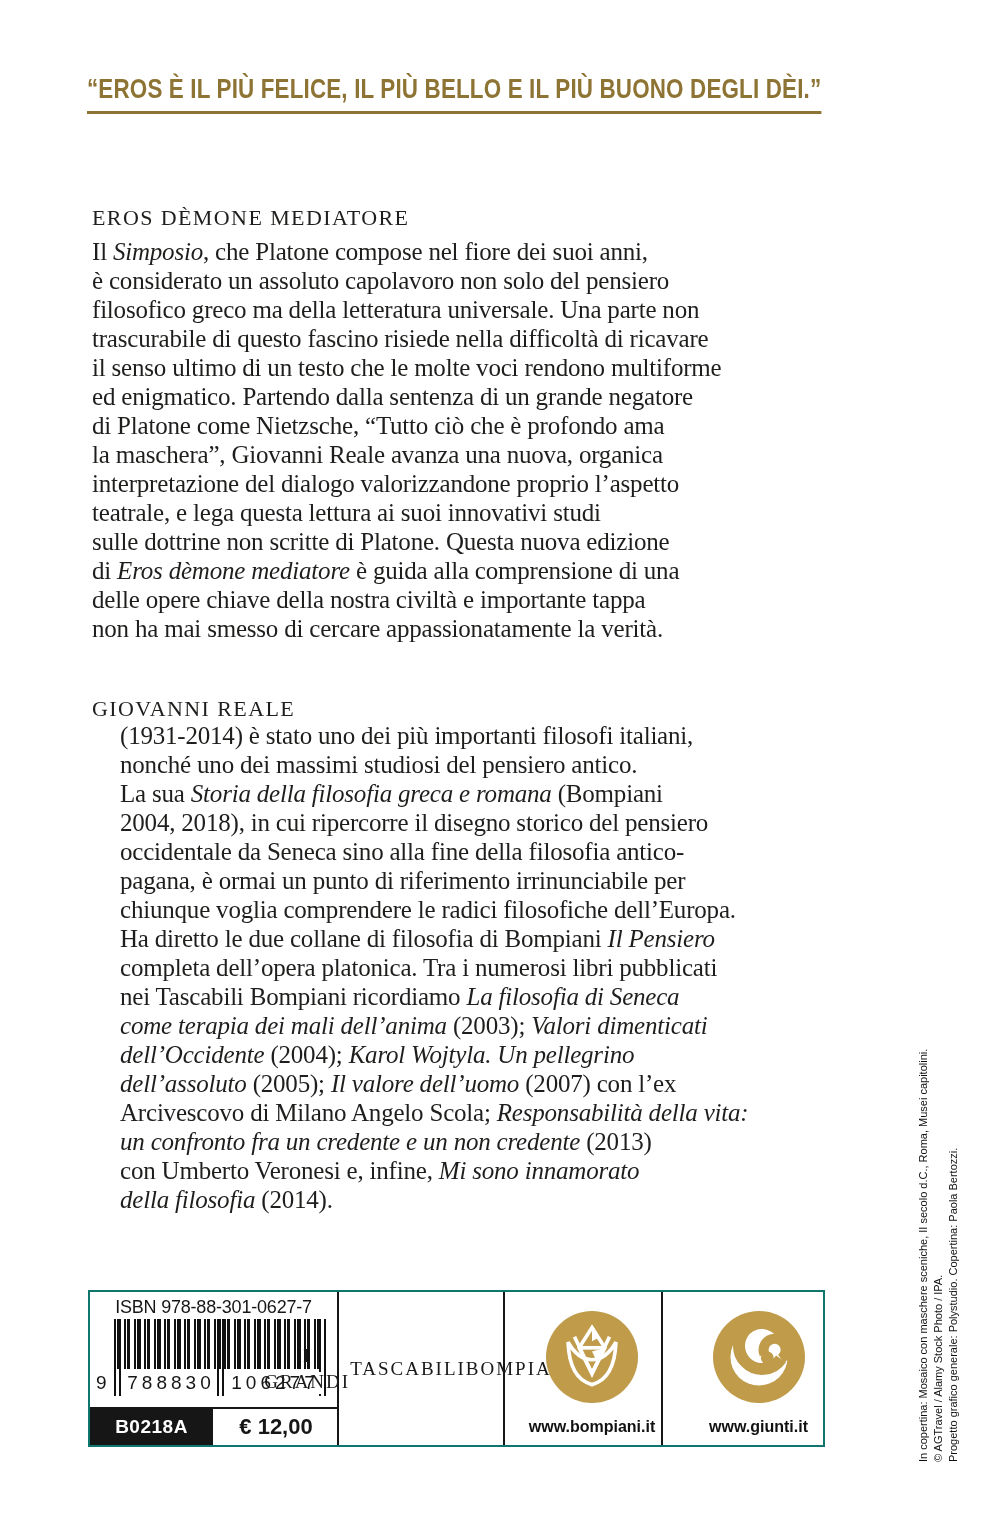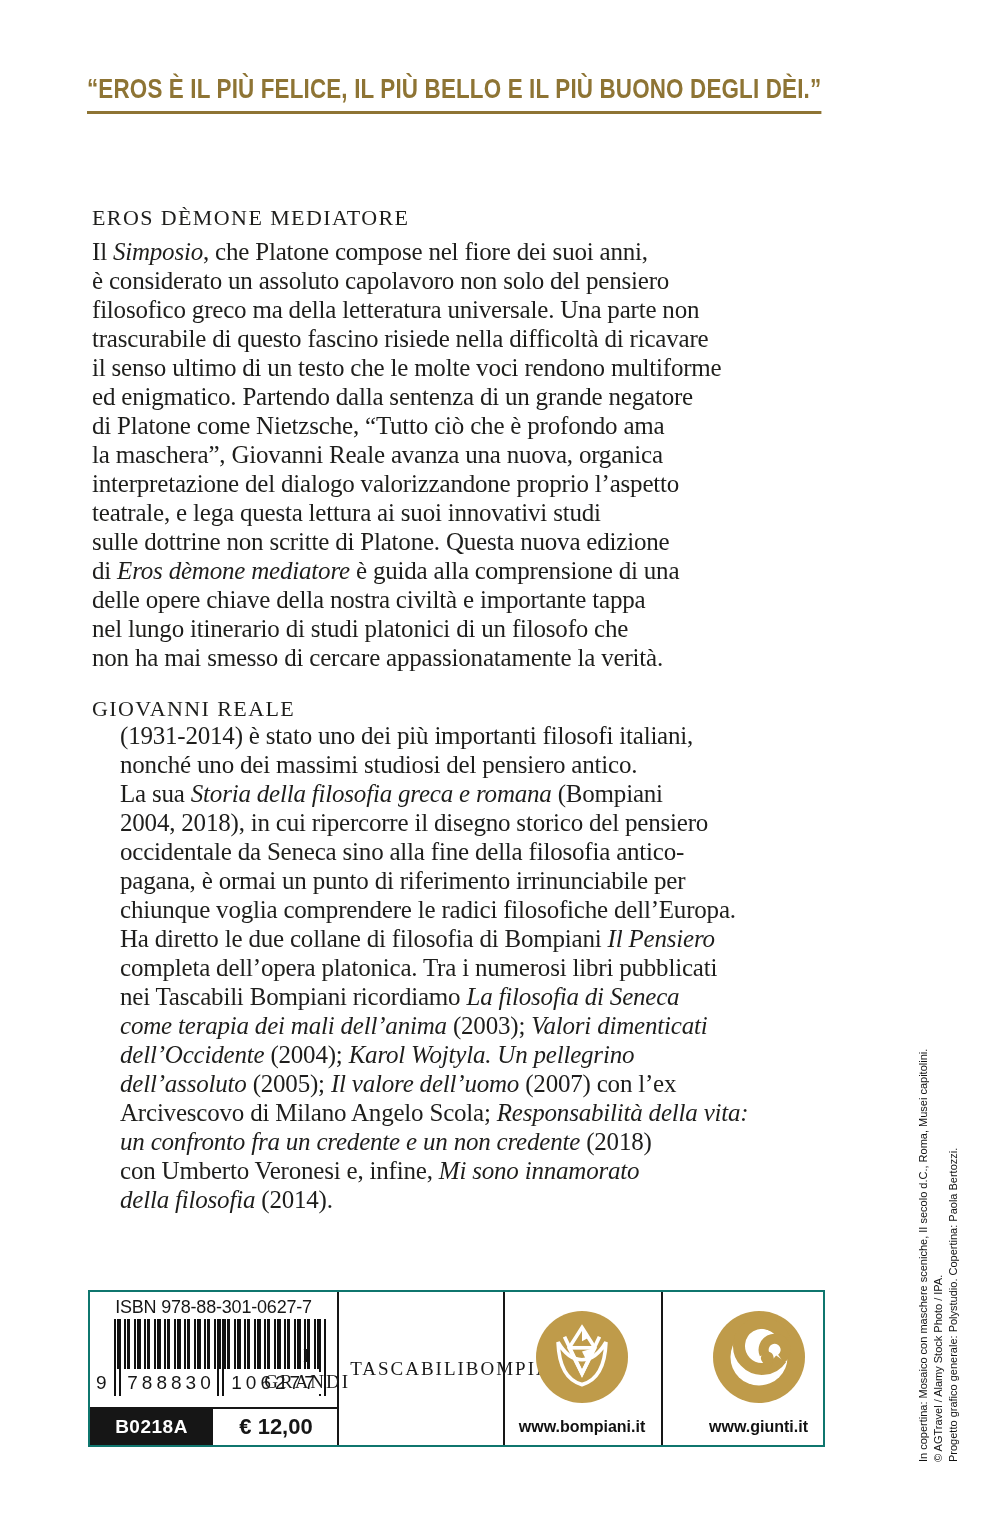--- a/index.html
+++ b/index.html
@@ -73,21 +73,21 @@
   }
 
   .collection {
     position:absolute; left:247px; top:0; width:166px; height:153px;
     display:flex; align-items:center; justify-content:center;
     font-family:"Liberation Serif", serif; font-size:19px; line-height:26px;
     letter-spacing:2px; color:#191919; text-align:center;
   }
 
   .logo-cell { position:absolute; top:0; height:153px; }
-  .cell-bompiani { left:413px; width:158px; }
+  .cell-bompiani { left:413px; width:158px;padding-left:20px; }
   .cell-giunti   { left:571px; width:195px; }
   .logo-cell svg { position:absolute; left:50%; top:19px; margin-left:-46px; }
   .logo-url {
     position:absolute; left:0; top:126px; width:100%; text-align:center;
     font-weight:bold; font-size:16px; color:#111;
   }
 
   
   .credits {
     position:absolute; left:916px; top:1462px; width:434px;
@@ -111,41 +111,40 @@
       <div class="bline"><span>trascurabile di questo fascino risiede nella difficoltà di ricavare</span></div>
       <div class="bline"><span>il senso ultimo di un testo che le molte voci rendono multiforme</span></div>
       <div class="bline"><span>ed enigmatico. Partendo dalla sentenza di un grande negatore</span></div>
       <div class="bline"><span>di Platone come Nietzsche, “Tutto ciò che è profondo ama</span></div>
       <div class="bline"><span>la maschera”, Giovanni Reale avanza una nuova, organica</span></div>
       <div class="bline"><span>interpretazione del dialogo valorizzandone proprio l’aspetto</span></div>
       <div class="bline"><span>teatrale, e lega questa lettura ai suoi innovativi studi</span></div>
       <div class="bline"><span>sulle dottrine non scritte di Platone. Questa nuova edizione</span></div>
       <div class="bline"><span>di </span><span class="it">Eros dèmone mediatore</span><span> è guida alla comprensione di una</span></div>
       <div class="bline"><span>delle opere chiave della nostra civiltà e importante tappa</span></div>
-      <div class="bline"><span>nel lungo itinerario di studi platonici di un filosofo che</span></div>
       <div class="bline"><span>non ha mai smesso di cercare appassionatamente la verità.</span></div>
     </div>
 
   <div class="section-heading heading-author">GIOVANNI REALE</div>
   <div class="para para-author">
       <div class="bline"><span>(1931-2014) è stato uno dei più importanti filosofi italiani,</span></div>
       <div class="bline"><span>nonché uno dei massimi studiosi del pensiero antico.</span></div>
       <div class="bline"><span>La sua </span><span class="it">Storia della filosofia greca e romana</span><span> (Bompiani</span></div>
       <div class="bline"><span>2004, 2018), in cui ripercorre il disegno storico del pensiero</span></div>
       <div class="bline"><span>occidentale da Seneca sino alla fine della filosofia antico-</span></div>
       <div class="bline"><span>pagana, è ormai un punto di riferimento irrinunciabile per</span></div>
       <div class="bline"><span>chiunque voglia comprendere le radici filosofiche dell’Europa.</span></div>
       <div class="bline"><span>Ha diretto le due collane di filosofia di Bompiani </span><span class="it">Il Pensiero</span></div>
       <div class="bline"><span>completa dell’opera platonica. Tra i numerosi libri pubblicati</span></div>
       <div class="bline"><span>nei Tascabili Bompiani ricordiamo </span><span class="it">La filosofia di Seneca</span></div>
       <div class="bline"><span class="it">come terapia dei mali dell’anima</span><span> (2003); </span><span class="it">Valori dimenticati</span></div>
       <div class="bline"><span class="it">dell’Occidente</span><span> (2004); </span><span class="it">Karol Wojtyla. Un pellegrino</span></div>
       <div class="bline"><span class="it">dell’assoluto</span><span> (2005); </span><span class="it">Il valore dell’uomo</span><span> (2007) con l’ex</span></div>
       <div class="bline"><span>Arcivescovo di Milano Angelo Scola; </span><span class="it">Responsabilità della vita:</span></div>
-      <div class="bline"><span class="it">un confronto fra un credente e un non credente</span><span> (2018)</span></div>
+      <div class="bline"><span class="it">un confronto fra un credente e un non credente</span><span> (2013)</span></div>
       <div class="bline"><span>con Umberto Veronesi e, infine, </span><span class="it">Mi sono innamorato</span></div>
       <div class="bline"><span class="it">della filosofia</span><span> (2014).</span></div>
     </div>
 
   <div class="footer-box">
     <div class="vdiv vdiv1"></div>
     <div class="vdiv vdiv2"></div>
     <div class="vdiv vdiv3"></div>
 
     <div class="isbn-label">ISBN 978-88-301-0627-7</div>

